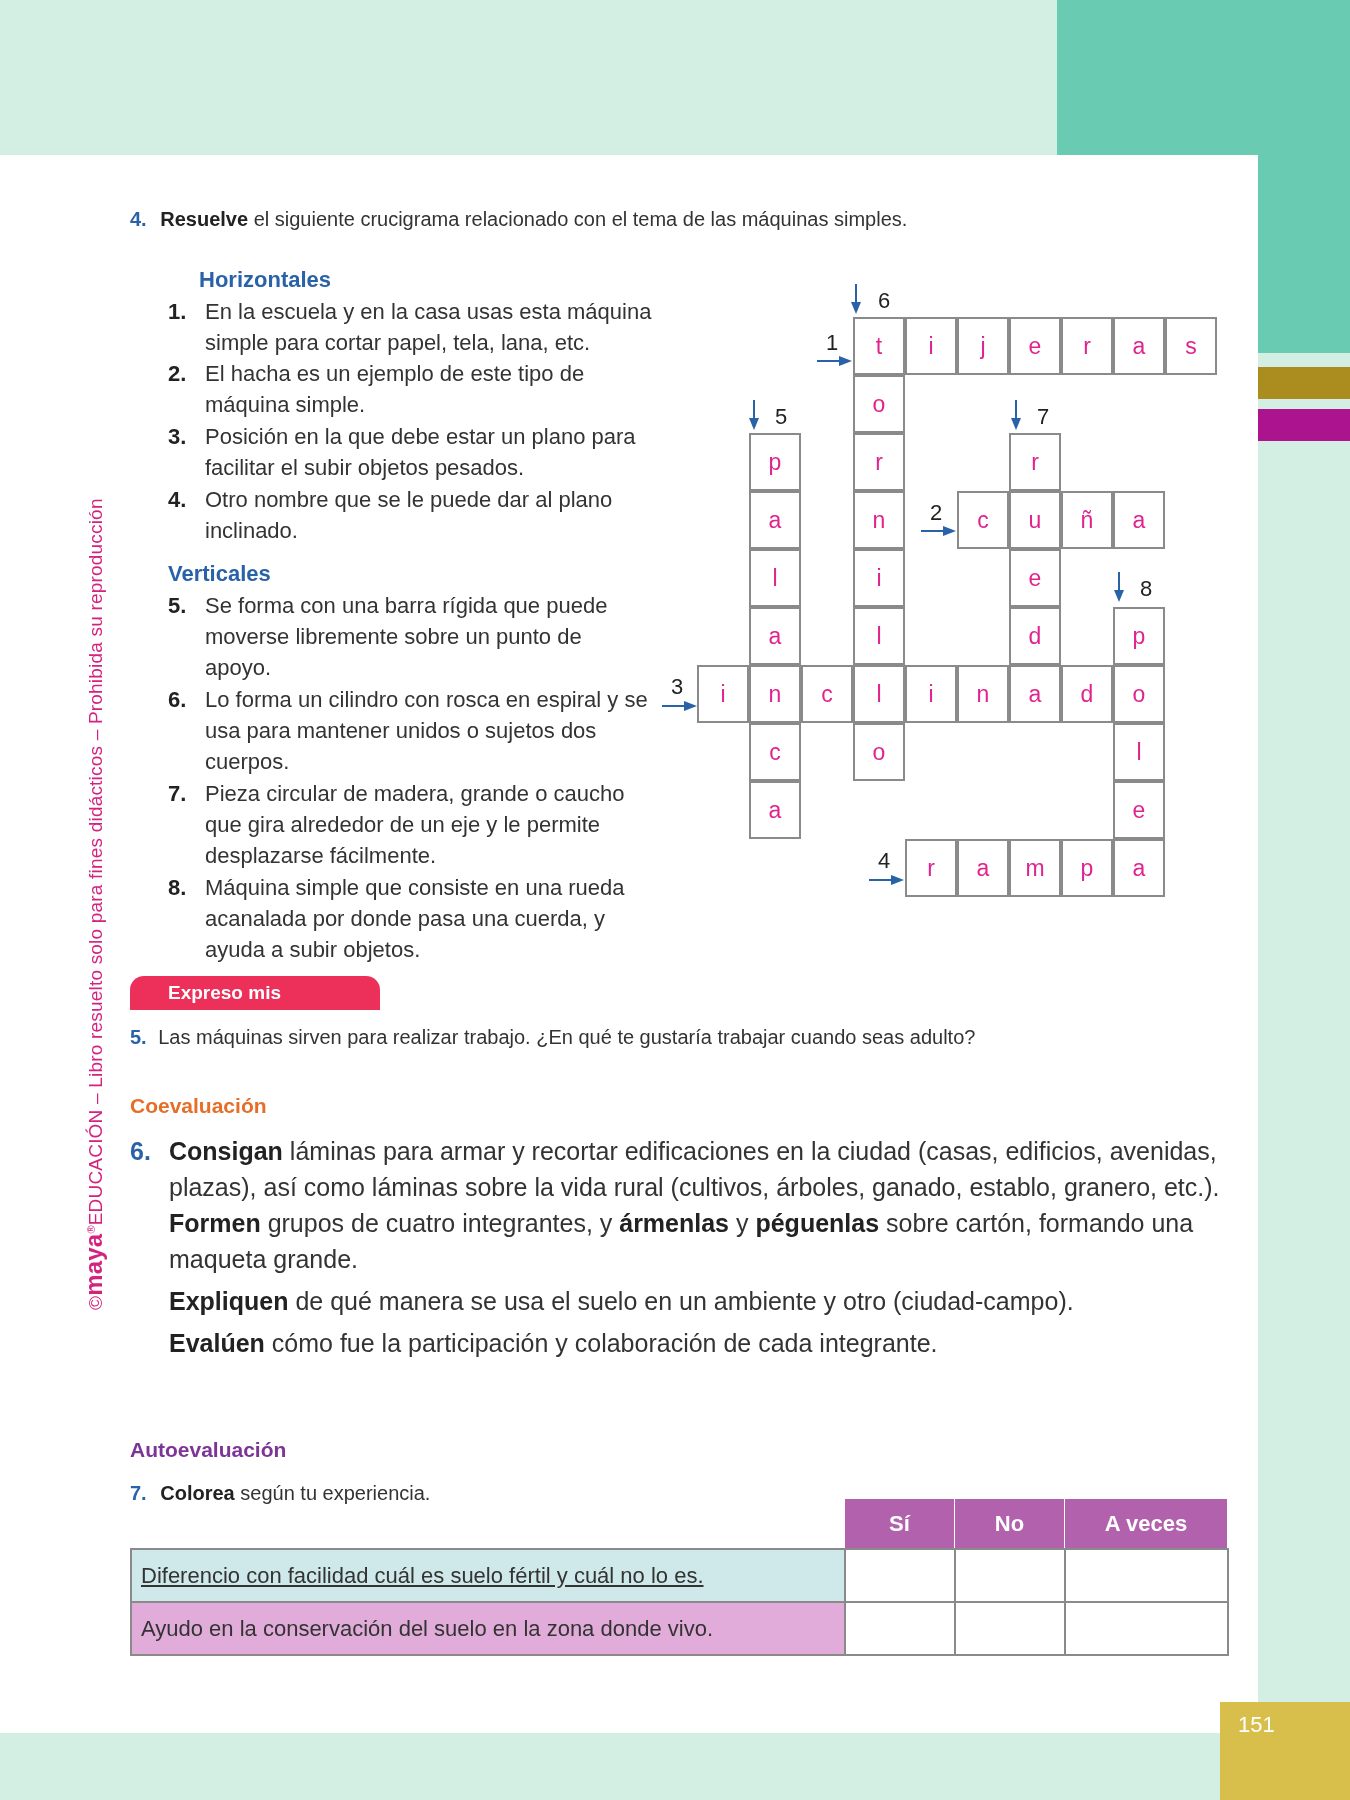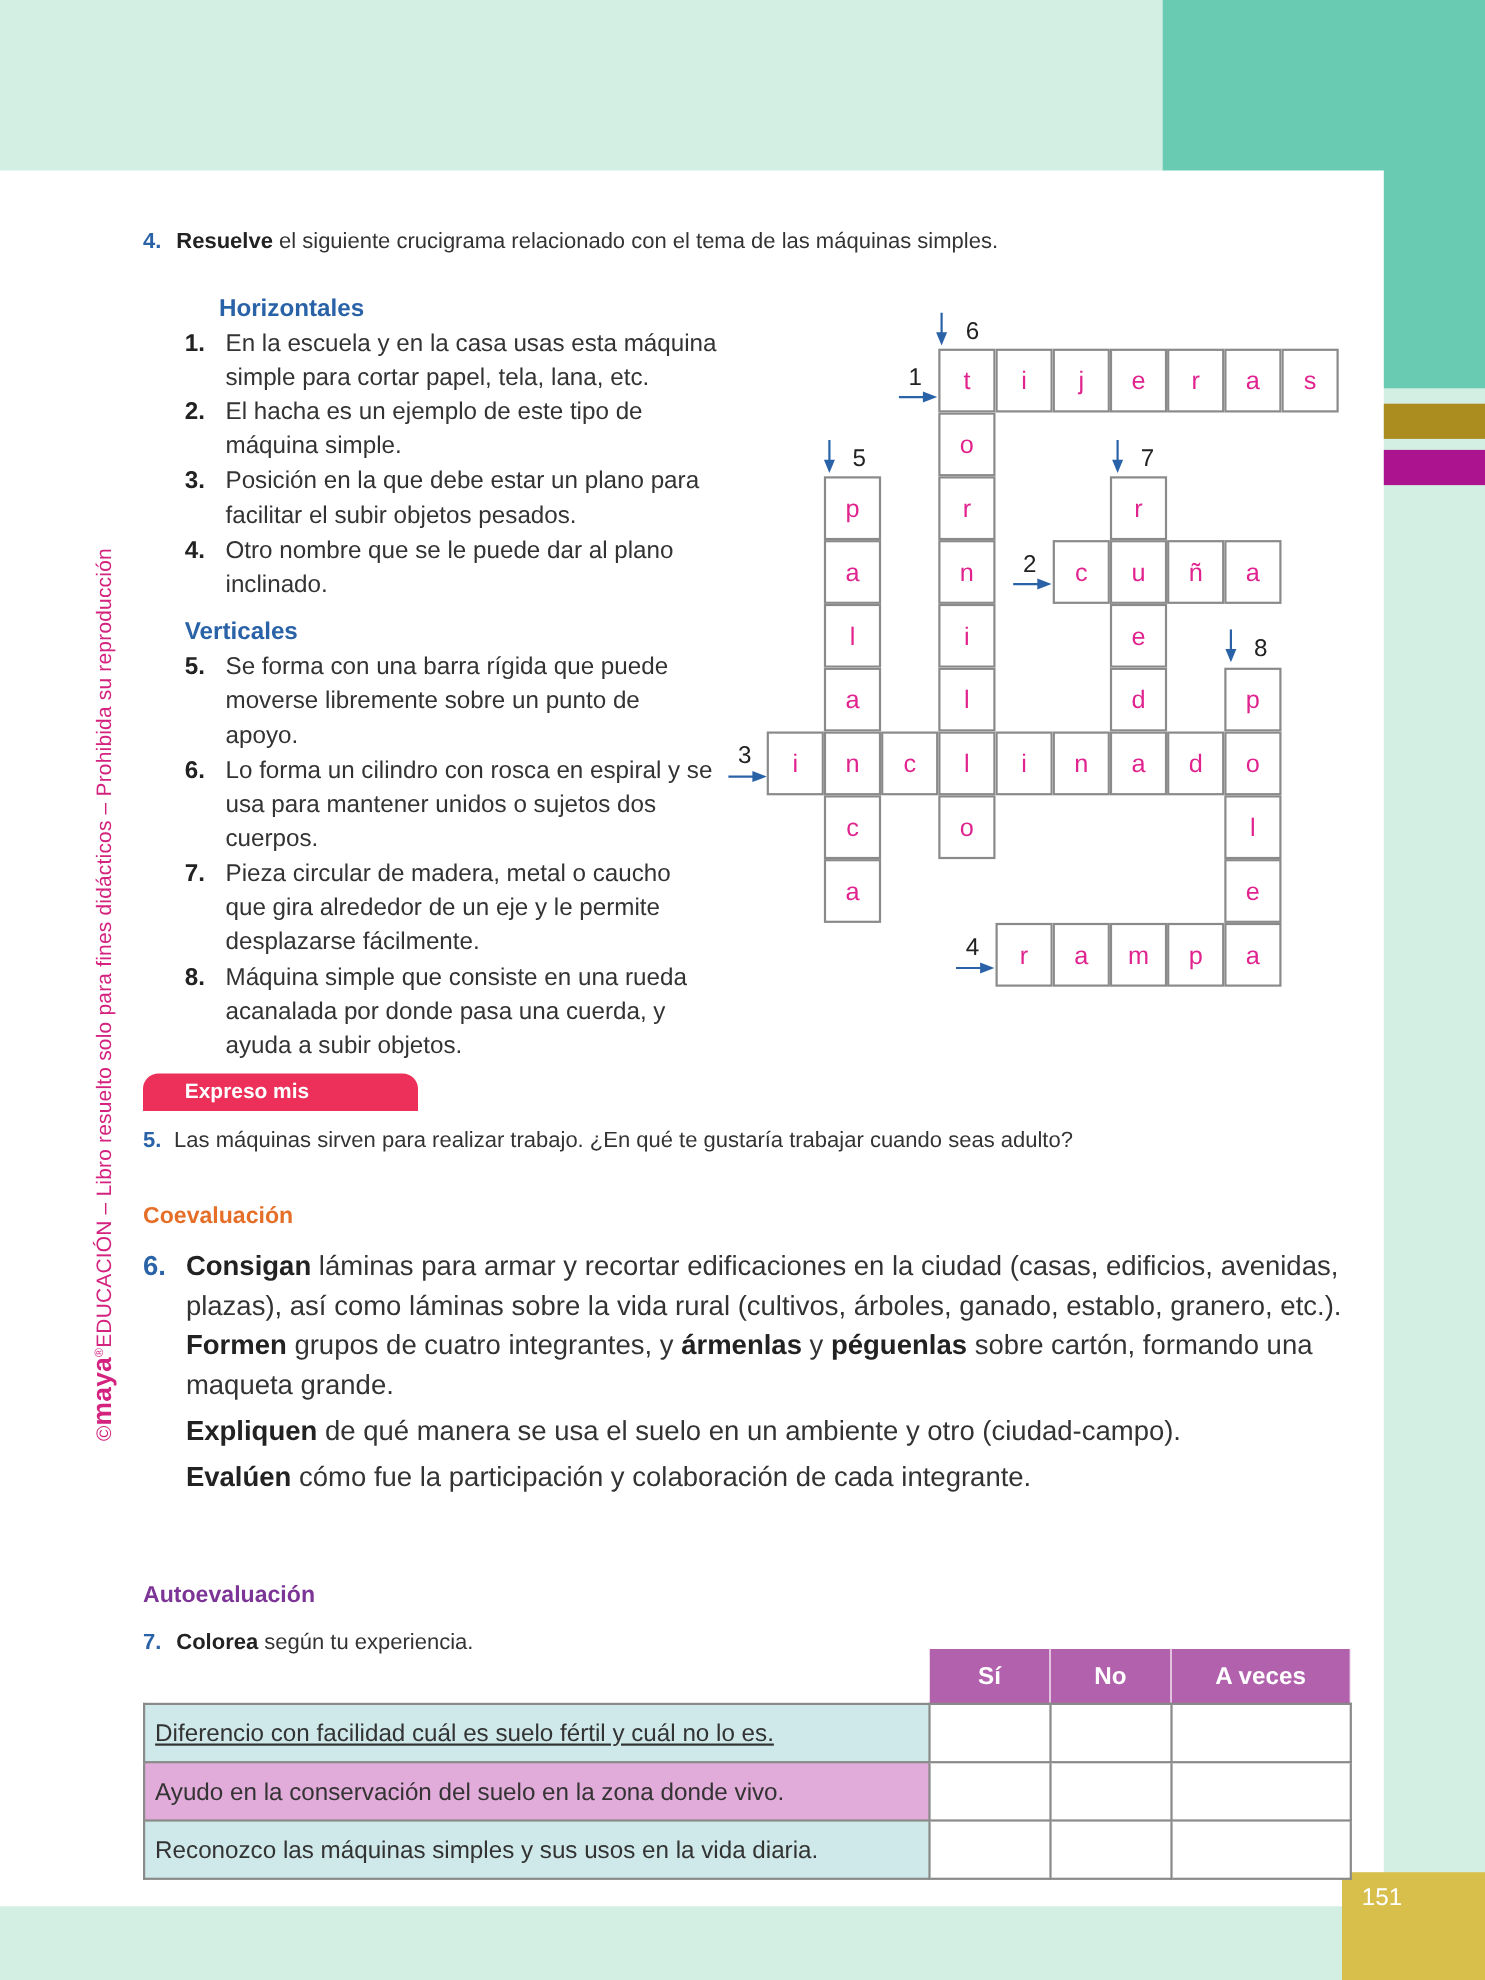--- a/index.html
+++ b/index.html
@@ -84,21 +84,21 @@
 <div class="clue" style="top:590px; width:470px;">
     <span class="n">5.</span>
     <span class="t">Se forma con una barra rígida que puede moverse libremente sobre un punto de apoyo.</span>
   </div>
 <div class="clue" style="top:684px; width:500px;">
     <span class="n">6.</span>
     <span class="t">Lo forma un cilindro con rosca en espiral y se usa para mantener unidos o sujetos dos cuerpos.</span>
   </div>
 <div class="clue" style="top:778px; width:470px;">
     <span class="n">7.</span>
-    <span class="t">Pieza circular de madera, metal o caucho que gira alrededor de un eje y le permite desplazarse fácilmente.</span>
+    <span class="t">Pieza circular de madera, grande o caucho que gira alrededor de un eje y le permite desplazarse fácilmente.</span>
   </div>
 <div class="clue" style="top:872px; width:500px;">
     <span class="n">8.</span>
     <span class="t">Máquina simple que consiste en una rueda acanalada por donde pasa una cuerda, y ayuda a subir objetos.</span>
   </div>
 
 <div id="crossword">
     <div class="cell" style="left: 854px; top: 318px;">t</div>
     <div class="cell" style="left: 906px; top: 318px;">i</div>
     <div class="cell" style="left: 958px; top: 318px;">j</div>
@@ -226,20 +226,14 @@
     <td class="box"></td>
     <td class="box"></td>
     <td class="box"></td>
   </tr>
   <tr>
     <td class="row-label" style="background:#e1acd9;">Ayudo en la conservación del suelo en la zona donde vivo.</td>
     <td class="box"></td>
     <td class="box"></td>
     <td class="box"></td>
   </tr>
-  <tr>
-    <td class="row-label" style="background:#cfe8e9;">Reconozco las máquinas simples y sus usos en la vida diaria.</td>
-    <td class="box"></td>
-    <td class="box"></td>
-    <td class="box"></td>
-  </tr>
 </tbody>
   </table>
 
 </body></html>

